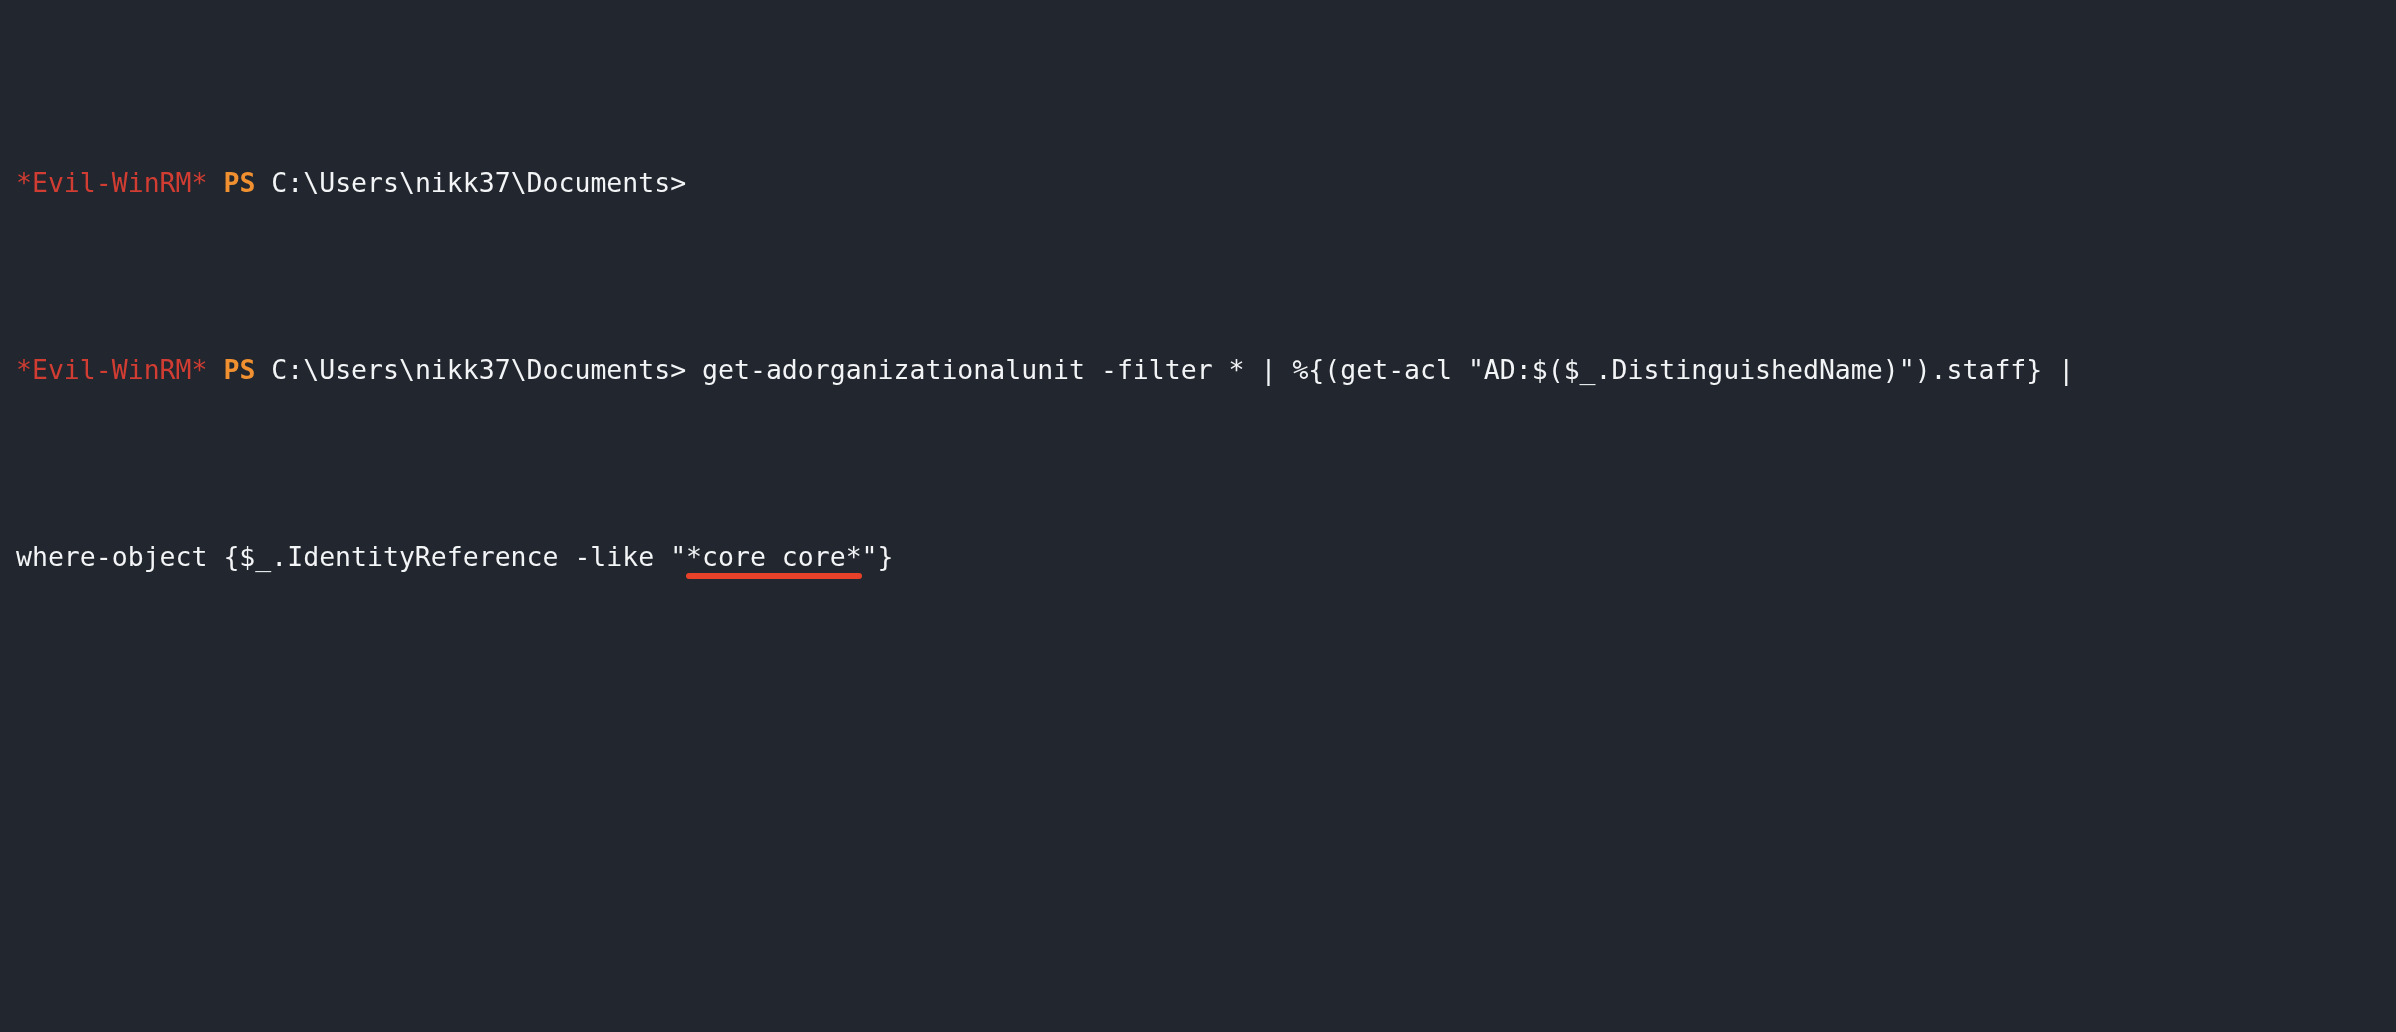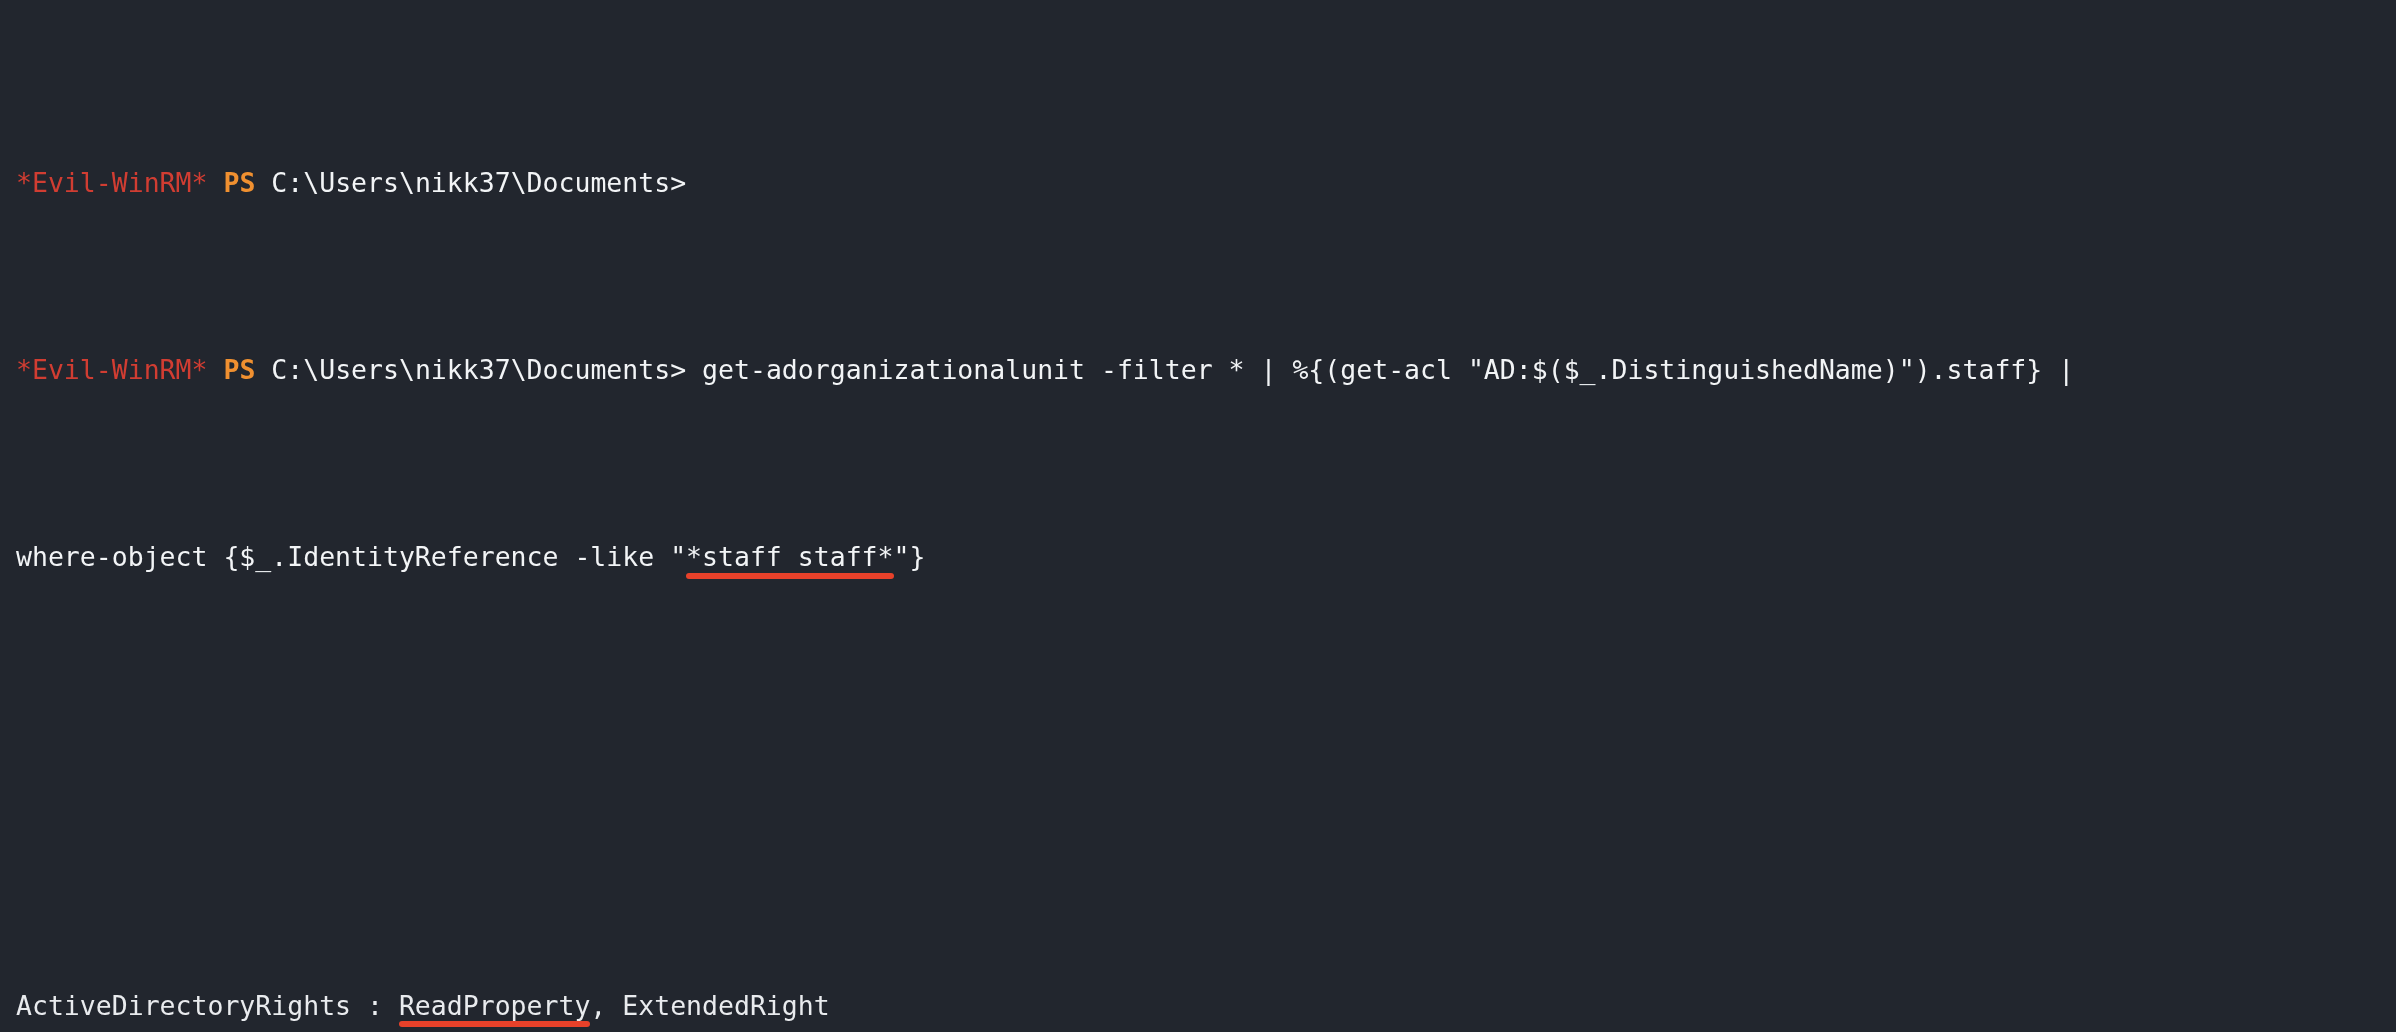--- a/index.html
+++ b/index.html
@@ -66,27 +66,26 @@
 
 <div id="terminal">
 
   
   <div class="line"><span class="c-host">*Evil-WinRM*</span><span> </span><span class="c-ps">PS</span><span> </span><span class="c-plain">C:\Users\nikk37\Documents&gt;</span></div>
 
   
   <div class="line"><span class="c-host">*Evil-WinRM*</span><span> </span><span class="c-ps">PS</span><span> </span><span class="c-plain">C:\Users\nikk37\Documents&gt;</span><span class="c-plain"> get-adorganizationalunit -filter * | %{(get-acl "AD:$($_.DistinguishedName)").staff} |</span></div>
 
   
-  <div class="line"><span class="c-plain">where-object {$_.IdentityReference -like "</span><span class="c-plain mark">*staff staff*</span><span class="c-plain">"}</span></div>
+  <div class="line"><span class="c-plain">where-object {$_.IdentityReference -like "</span><span class="c-plain mark">*core core*</span><span class="c-plain">"}</span></div>
 
   <div class="blank"></div>
   <div class="blank"></div>
 
   
-  <div class="line"><span class="c-out">ActiveDirectoryRights : </span><span class="c-out mark mark-2">ReadProperty</span><span class="c-out">, ExtendedRight</span></div>
   
 
   
 
   
   
   
 
 </div>
 

